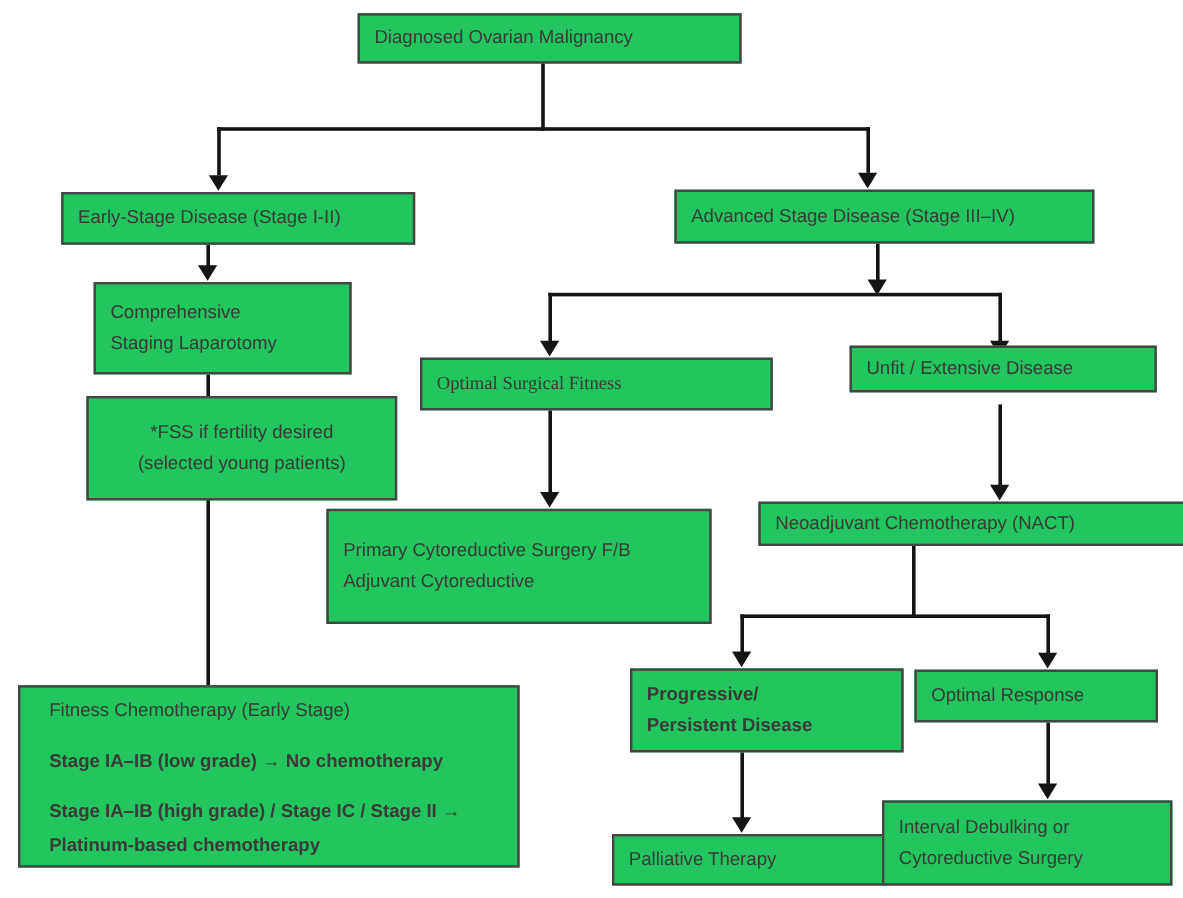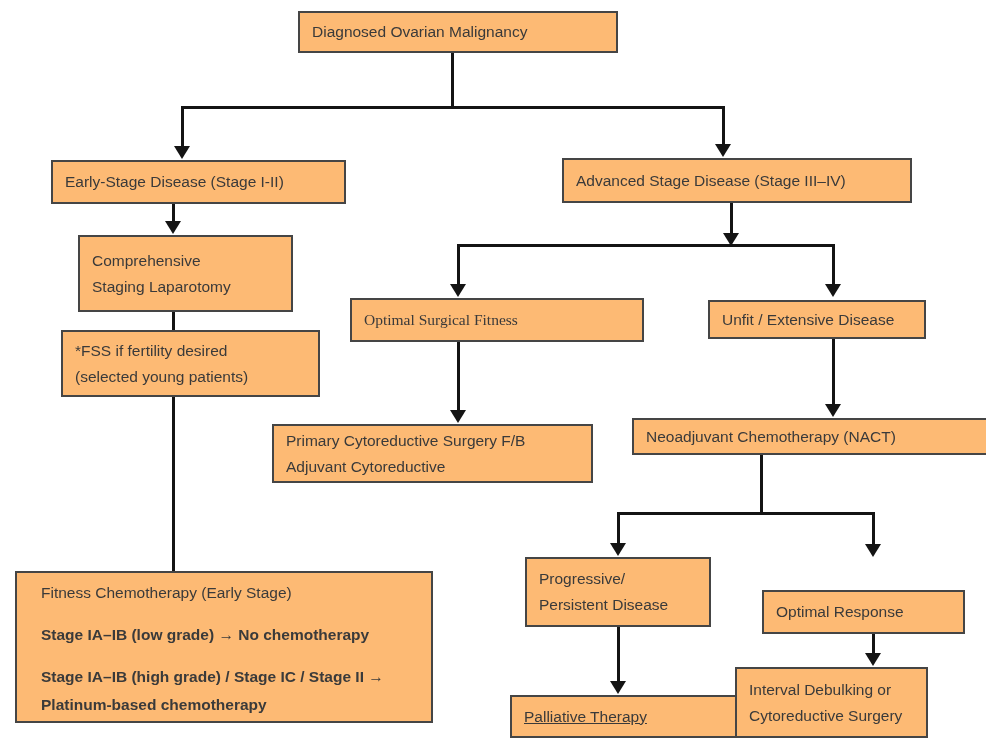--- a/index.html
+++ b/index.html
@@ -12,21 +12,21 @@
     width: 986px;
     height: 748px;
     background: #ffffff;
     font-family: "Liberation Sans", sans-serif;
     overflow: hidden;
   }
   .node {
     position: absolute;
     box-sizing: border-box;
     border: 2px solid #454545;
-    background: #fdba74;
+    background: #22c55e;
     color: #3a3a3a;
     font-size: 15.5px;
     line-height: 26px;
     display: flex;
     flex-direction: column;
     justify-content: center;
     padding: 2px 12px;
   }
   .node .nline {
     white-space: nowrap;
@@ -116,63 +116,63 @@
 
   <div class="node" style="left:27px; top:160px; width:295px; height:44px;margin-left:24px;">
     <div class="nline">Early-Stage Disease (Stage I-II)</div>
   </div>
 
   <div class="node" style="left:78px; top:235px; width:215px; height:77px;">
     <div class="nline">Comprehensive</div>
     <div class="nline">Staging Laparotomy</div>
   </div>
 
-  <div class="node" style="left:61px; top:330px; width:259px; height:67px;">
+  <div class="node" style="left:72px; top:330px; width:259px; height:87px;align-items:center;">
     <div class="nline">*FSS if fertility desired</div>
     <div class="nline">(selected young patients)</div>
   </div>
 
   <div class="node paras wrap" style="left:15px; top:571px; width:418px; height:152px;">
     <div class="para nline">Fitness Chemotherapy (Early Stage)</div>
     <div class="para nline">Stage IA–IB (low grade) → No chemotherapy</div>
     <div class="para nline">Stage IA–IB (high grade) / Stage IC / Stage II → Platinum-based chemotherapy</div>
   </div>
 
   <div class="node" style="left:562px; top:158px; width:350px; height:45px;">
     <div class="nline">Advanced Stage Disease (Stage III–IV)</div>
   </div>
 
   <div class="node" style="left:350px; top:298px; width:294px; height:44px;font-family:Liberation Serif, serif;">
     <div class="nline">Optimal Surgical Fitness</div>
   </div>
 
-  <div class="node" style="left:708px; top:300px; width:218px; height:39px;">
+  <div class="node" style="left:708px; top:288px; width:256px; height:39px;">
     <div class="nline">Unfit / Extensive Disease</div>
   </div>
 
-  <div class="node" style="left:272px; top:424px; width:321px; height:59px;">
+  <div class="node" style="left:272px; top:424px; width:321px; height:96px;">
     <div class="nline">Primary Cytoreductive Surgery F/B</div>
     <div class="nline">Adjuvant Cytoreductive</div>
   </div>
 
   <div class="node" style="left:632px; top:418px; width:384px; height:37px;">
     <div class="nline">Neoadjuvant Chemotherapy (NACT)</div>
   </div>
 
-  <div class="node" style="left:525px; top:557px; width:186px; height:70px;">
+  <div class="node" style="left:525px; top:557px; width:228px; height:70px;font-weight:bold;">
     <div class="nline">Progressive/</div>
     <div class="nline">Persistent Disease</div>
   </div>
 
-  <div class="node" style="left:762px; top:558px; width:203px; height:44px;margin-top:32px;">
+  <div class="node" style="left:762px; top:558px; width:203px; height:44px;">
     <div class="nline">Optimal Response</div>
   </div>
 
-  <div class="node" style="left:510px; top:695px; width:228px; height:43px;text-decoration:underline;">
+  <div class="node" style="left:510px; top:695px; width:228px; height:43px;">
     <div class="nline">Palliative Therapy</div>
   </div>
 
-  <div class="node" style="left:735px; top:667px; width:193px; height:71px;padding-left:12px;">
+  <div class="node" style="left:735px; top:667px; width:242px; height:71px;padding-left:12px;">
     <div class="nline">Interval Debulking or</div>
     <div class="nline">Cytoreductive Surgery</div>
   </div>
 
 </div>
 
 </body></html>

